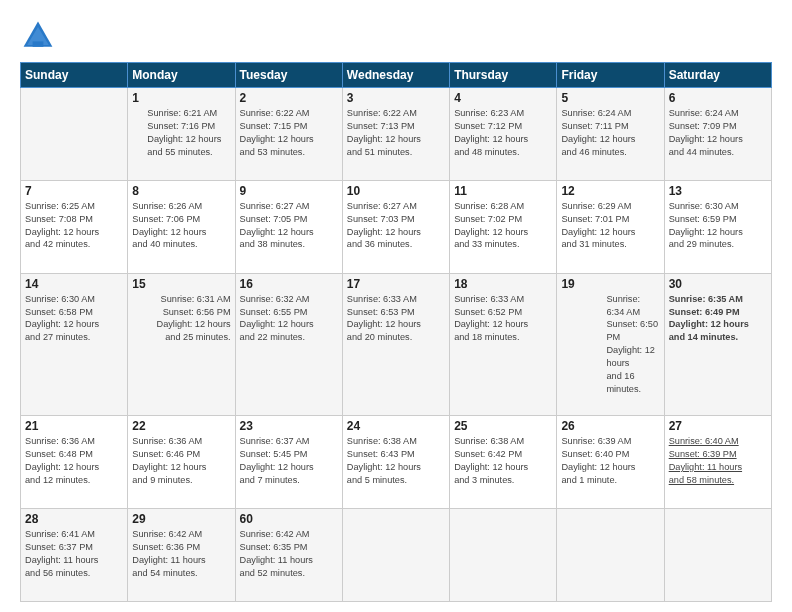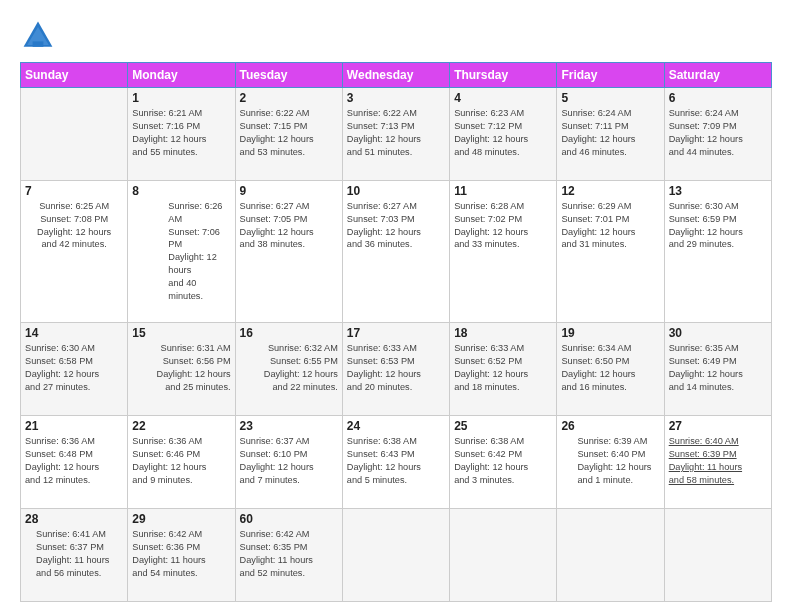--- a/index.html
+++ b/index.html
@@ -61,21 +61,21 @@
       color: #555;
     }
     .calendar {
       flex: 1;
       border: 1px solid #ccc;
       border-collapse: collapse;
       width: 100%;
       table-layout: fixed;
     }
     .calendar th {
-      background-color: #d946ef;
+      background-color: #0c4a6e;
       color: #fff;
       font-size: 12px;
       font-weight: bold;
       padding: 5px 4px;
       text-align: left;
       border: 1px solid #4a8fd0;
     }
     .calendar td {
       vertical-align: top;
       padding: 3px 4px;
@@ -135,21 +135,21 @@
           <th>Thursday</th>
           <th>Friday</th>
           <th>Saturday</th>
         </tr>
     </thead>
     <tbody id="calendar-body">
     <tr class="row-shaded">
           <td class="empty-cell"></td>
           <td>
             <span class="day-num">1</span>
-            <div class="day-info" style="white-space: pre-line;">Sunrise: 6:21 AM
+            <div class="day-info" style="white-space: pre-line; margin-left: 15px;">Sunrise: 6:21 AM
 Sunset: 7:16 PM
 Daylight: 12 hours
 and 55 minutes.</div>
           </td>
           <td>
             <span class="day-num">2</span>
             <div class="day-info" style="white-space: pre-line;">Sunrise: 6:22 AM
 Sunset: 7:15 PM
 Daylight: 12 hours
 and 53 minutes.</div>
@@ -179,28 +179,28 @@
             <span class="day-num">6</span>
             <div class="day-info" style="white-space: pre-line;">Sunrise: 6:24 AM
 Sunset: 7:09 PM
 Daylight: 12 hours
 and 44 minutes.</div>
           </td>
         </tr>
         <tr>
           <td>
             <span class="day-num">7</span>
-            <div class="day-info" style="white-space: pre-line; text-align: center;">Sunrise: 6:25 AM
+            <div class="day-info" style="white-space: pre-line;">Sunrise: 6:25 AM
 Sunset: 7:08 PM
 Daylight: 12 hours
 and 42 minutes.</div>
           </td>
           <td>
             <span class="day-num">8</span>
-            <div class="day-info" style="white-space: pre-line; margin-left: 36px;">Sunrise: 6:26 AM
+            <div class="day-info" style="white-space: pre-line;">Sunrise: 6:26 AM
 Sunset: 7:06 PM
 Daylight: 12 hours
 and 40 minutes.</div>
           </td>
           <td>
             <span class="day-num">9</span>
             <div class="day-info" style="white-space: pre-line;">Sunrise: 6:27 AM
 Sunset: 7:05 PM
 Daylight: 12 hours
 and 38 minutes.</div>
@@ -244,49 +244,49 @@
           </td>
           <td>
             <span class="day-num">15</span>
             <div class="day-info" style="white-space: pre-line; text-align: right;">Sunrise: 6:31 AM
 Sunset: 6:56 PM
 Daylight: 12 hours
 and 25 minutes.</div>
           </td>
           <td>
             <span class="day-num">16</span>
-            <div class="day-info" style="white-space: pre-line; text-align: right;">Sunrise: 6:32 AM
+            <div class="day-info" style="white-space: pre-line;">Sunrise: 6:32 AM
 Sunset: 6:55 PM
 Daylight: 12 hours
 and 22 minutes.</div>
           </td>
           <td>
             <span class="day-num">17</span>
             <div class="day-info" style="white-space: pre-line;">Sunrise: 6:33 AM
 Sunset: 6:53 PM
 Daylight: 12 hours
 and 20 minutes.</div>
           </td>
           <td>
             <span class="day-num">18</span>
             <div class="day-info" style="white-space: pre-line;">Sunrise: 6:33 AM
 Sunset: 6:52 PM
 Daylight: 12 hours
 and 18 minutes.</div>
           </td>
           <td>
             <span class="day-num">19</span>
-            <div class="day-info" style="white-space: pre-line;">Sunrise: 6:34 AM
+            <div class="day-info" style="white-space: pre-line; margin-left: 45px;">Sunrise: 6:34 AM
 Sunset: 6:50 PM
 Daylight: 12 hours
 and 16 minutes.</div>
           </td>
           <td>
             <span class="day-num">30</span>
-            <div class="day-info" style="white-space: pre-line;">Sunrise: 6:35 AM
+            <div class="day-info" style="white-space: pre-line; font-weight: bold;">Sunrise: 6:35 AM
 Sunset: 6:49 PM
 Daylight: 12 hours
 and 14 minutes.</div>
           </td>
         </tr>
         <tr>
           <td>
             <span class="day-num">21</span>
             <div class="day-info" style="white-space: pre-line;">Sunrise: 6:36 AM
 Sunset: 6:48 PM
@@ -296,57 +296,57 @@
           <td>
             <span class="day-num">22</span>
             <div class="day-info" style="white-space: pre-line;">Sunrise: 6:36 AM
 Sunset: 6:46 PM
 Daylight: 12 hours
 and 9 minutes.</div>
           </td>
           <td>
             <span class="day-num">23</span>
             <div class="day-info" style="white-space: pre-line;">Sunrise: 6:37 AM
-Sunset: 6:10 PM
+Sunset: 5:45 PM
 Daylight: 12 hours
 and 7 minutes.</div>
           </td>
           <td>
             <span class="day-num">24</span>
             <div class="day-info" style="white-space: pre-line;">Sunrise: 6:38 AM
 Sunset: 6:43 PM
 Daylight: 12 hours
 and 5 minutes.</div>
           </td>
           <td>
             <span class="day-num">25</span>
             <div class="day-info" style="white-space: pre-line;">Sunrise: 6:38 AM
 Sunset: 6:42 PM
 Daylight: 12 hours
 and 3 minutes.</div>
           </td>
           <td>
             <span class="day-num">26</span>
-            <div class="day-info" style="white-space: pre-line; margin-left: 16px;">Sunrise: 6:39 AM
+            <div class="day-info" style="white-space: pre-line;">Sunrise: 6:39 AM
 Sunset: 6:40 PM
 Daylight: 12 hours
 and 1 minute.</div>
           </td>
           <td>
             <span class="day-num">27</span>
             <div class="day-info" style="white-space: pre-line; text-decoration: underline;">Sunrise: 6:40 AM
 Sunset: 6:39 PM
 Daylight: 11 hours
 and 58 minutes.</div>
           </td>
         </tr>
         <tr class="row-shaded">
           <td>
             <span class="day-num">28</span>
-            <div class="day-info" style="white-space: pre-line; margin-left: 11px;">Sunrise: 6:41 AM
+            <div class="day-info" style="white-space: pre-line;">Sunrise: 6:41 AM
 Sunset: 6:37 PM
 Daylight: 11 hours
 and 56 minutes.</div>
           </td>
           <td>
             <span class="day-num">29</span>
             <div class="day-info" style="white-space: pre-line;">Sunrise: 6:42 AM
 Sunset: 6:36 PM
 Daylight: 11 hours
 and 54 minutes.</div>

